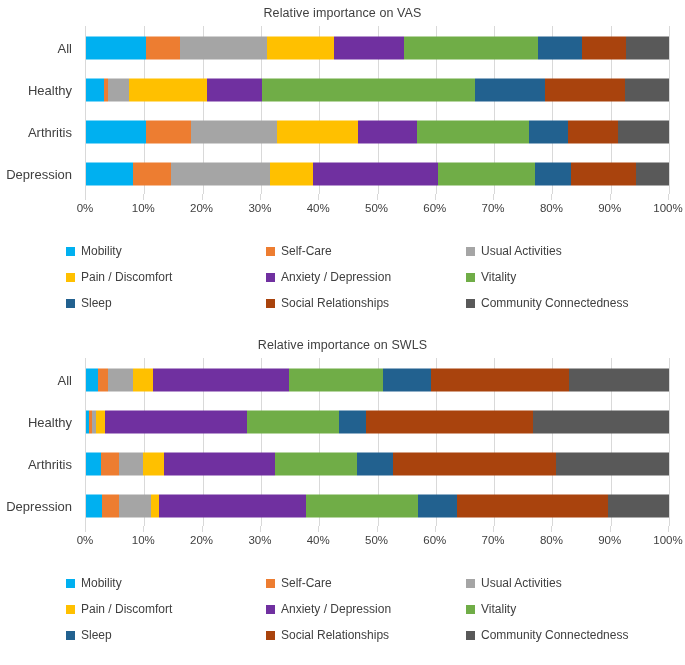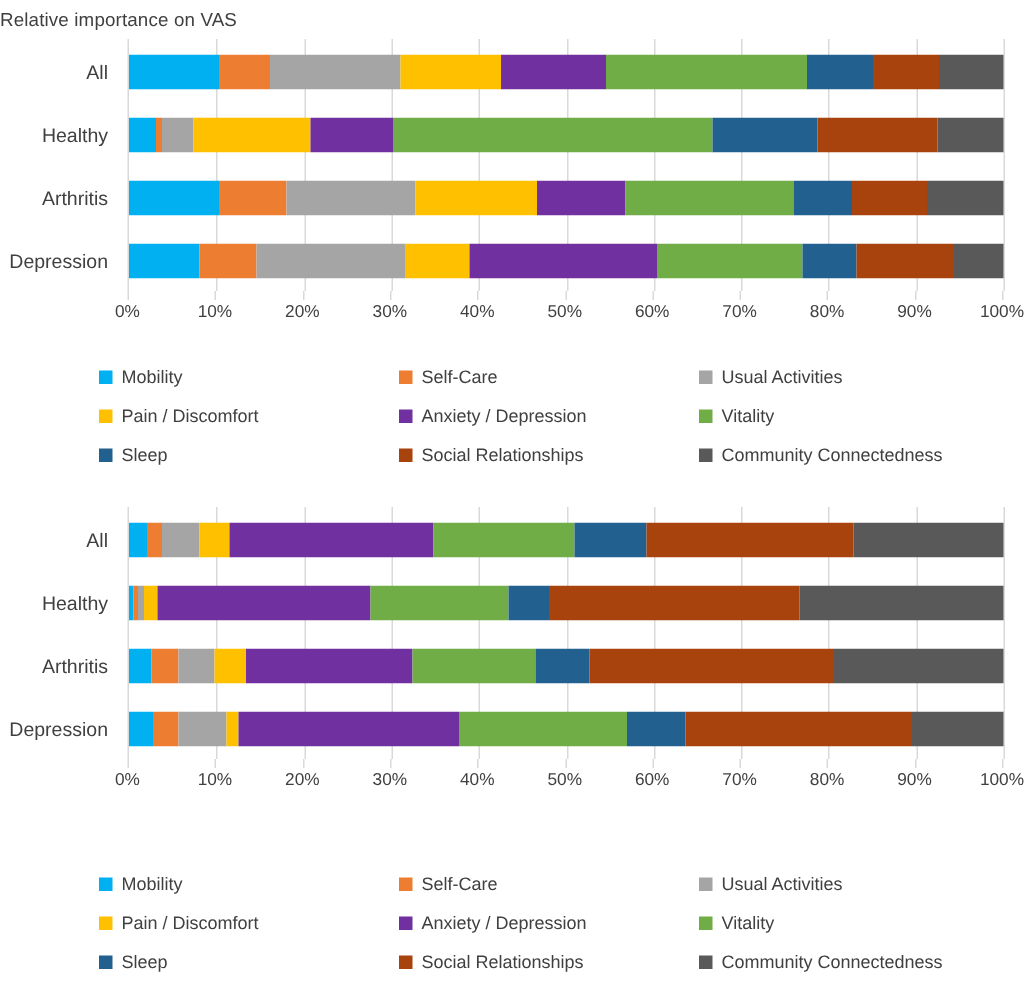--- a/index.html
+++ b/index.html
@@ -13,21 +13,21 @@
     font-family: "Liberation Sans", sans-serif;
     color: #404040;
     overflow: hidden;
   }
   .panel {
     position: relative;
     width: 685px;
     height: 332px;
   }
   .chart-title {
-    text-align: left;
+    text-align: center;
     font-size: 12.5px;
     color: #3f3f3f;
     padding-top: 6px;
     letter-spacing: 0.1px;
   }
   .plot-wrap {
     position: relative;
     margin-top: 6px;
     height: 186px;
   }
@@ -268,20 +268,21 @@
             <span class="legend-text">Social Relationships</span>
           </div>
           <div class="legend-item">
             <span class="swatch" style="background: rgb(89, 89, 89);"></span>
             <span class="legend-text">Community Connectedness</span>
           </div>
         </div>
       </div>
     </div>
     <div class="panel">
+      <div class="chart-title">Relative importance on SWLS</div>
       <div class="plot-wrap">
         <div class="ylabels">
           <div class="ylabel" style="top: 22px;">All</div>
           <div class="ylabel" style="top: 64px;">Healthy</div>
           <div class="ylabel" style="top: 106px;">Arthritis</div>
           <div class="ylabel" style="top: 148px;">Depression</div>
         </div>
         <div class="plot">
           <div class="gridline" style="left: 58.3px;"></div>
           <div class="gridline" style="left: 116.6px;"></div>

